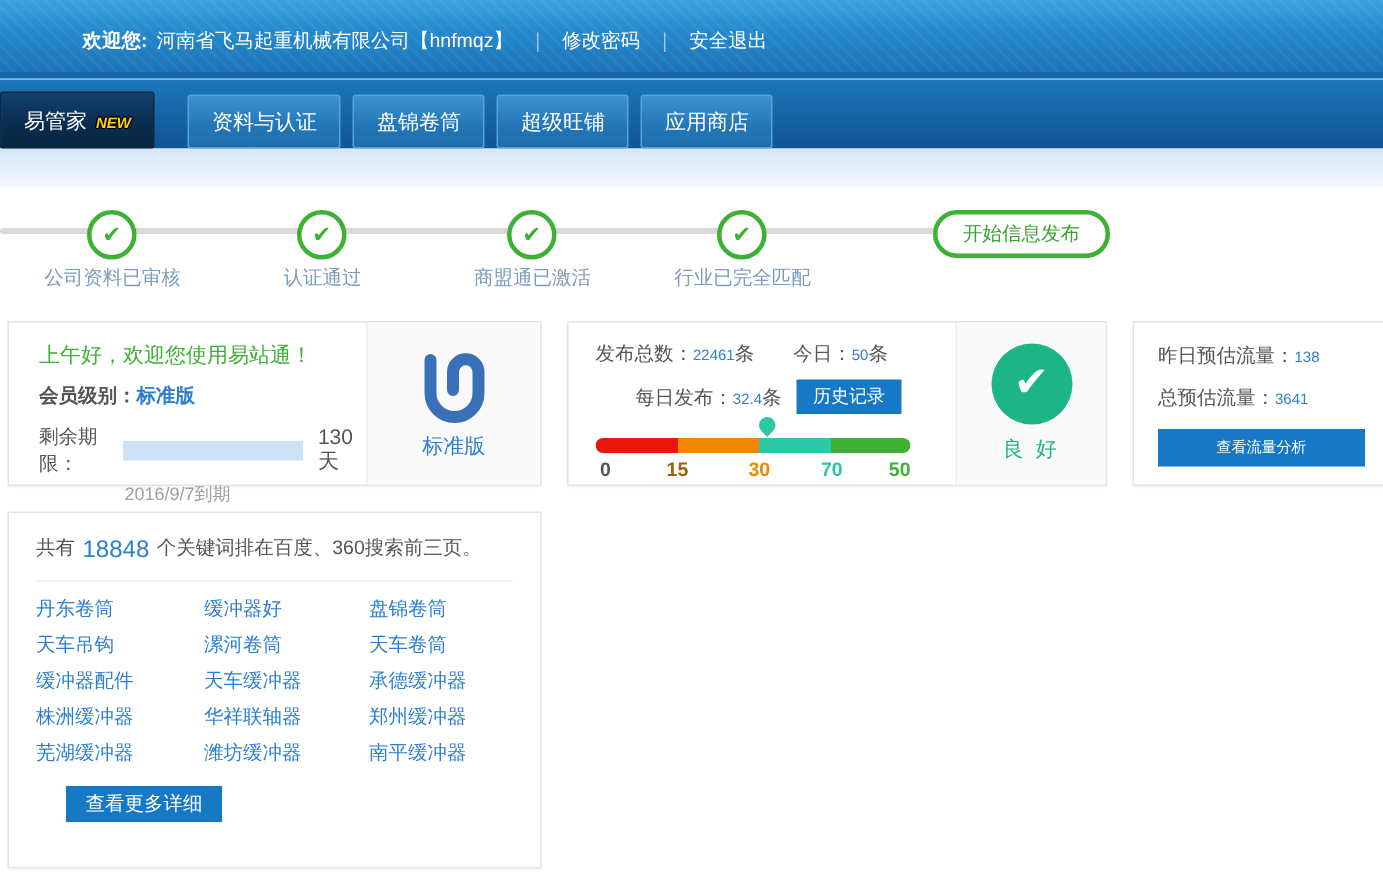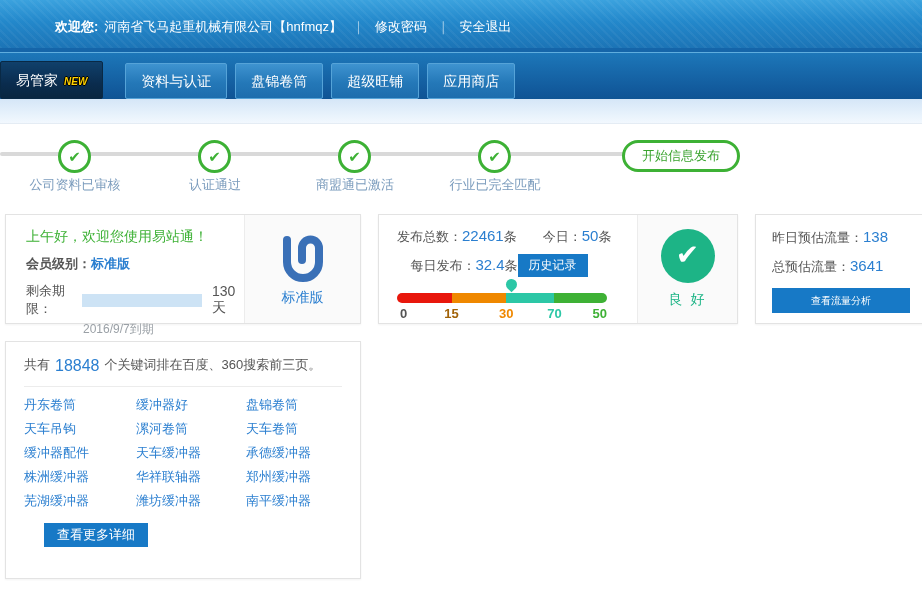--- a/index.html
+++ b/index.html
@@ -45,42 +45,42 @@
   .step-cta { position:absolute; left:622px; top:16px; height:32px; line-height:26px; padding:0 17px;
     background:#fff; border:3px solid #3db135; border-radius:17px; color:#3aa32e; font-size:13px; cursor:pointer; }
 
   
   .cards { position:relative; height:372px; }
   .card { position:absolute; background:#fff; border:1px solid #e3e3e3;
     box-shadow:0 1px 2px rgba(0,0,0,.05); }
   .side-panel { border-left:1px solid #ececec; background:#fafafa;
     display:flex; flex-direction:column; align-items:center; justify-content:center; }
   .blue { color:#2b7fd0; }
-  .num { color:#2b7fd0; font-size:15px; }
+  .num { color:#2b7fd0; font-size:10px; }
   .btn-blue { display:inline-block; background:#1779c6; color:#fff; text-align:center;
     cursor:pointer; border:none; }
 
   
   .card-welcome { left:5px; top:0; width:356px; height:110px; display:flex; }
   .cw-left { flex:1; padding:13px 0 0 20px; }
   .cw-greet { color:#3db135; font-size:14px; margin-bottom:9px; }
   .cw-level { margin-bottom:9px;font-weight:bold; }
   .cw-remain { display:flex; align-items:center; }
   .meter { width:140px; height:13px; background:#cde3f5; }
   .meter-fill { height:100%; background:#1779c6; }
   .cw-days { margin-left:10px; font-size:14px; color:#555; }
   .cw-expire { color:#9aa0a6; font-size:12px; margin:3px 0 0 57px; }
   .cw-right { width:116px; }
   .plan-name { color:#2b7fd0; font-size:14px; margin-top:5px; }
 
   
   .card-publish { left:378px; top:0; width:360px; height:110px; display:flex; }
   .cp-left { flex:1; padding:12px 18px 0 18px; }
   .cp-row1 { display:flex; gap:26px; margin-bottom:8px; }
-  .cp-row2 { display:flex; align-items:center; justify-content:center; margin-right:18px; }
+  .cp-row2 { display:flex; align-items:center; justify-content:flex-end; margin-right:18px;gap:10px; }
   .btn-history { padding:3px 11px; font-size:12px; }
   .gauge { position:relative; width:210px; margin-top:16px; }
   .gauge-bar { display:flex; height:10px; border-radius:5px; overflow:hidden; }
   .gs-red { width:26%; background:#e8170c; }
   .gs-orange { width:26%; background:#ef8800; }
   .gs-teal { width:23%; background:#2cc7a6; }
   .gs-green { width:25%; background:#3eb135; }
   .gauge-pin { position:absolute; left:52%; top:-14px; width:11px; height:11px; background:#2cc7a6;
     border-radius:50% 50% 50% 0; transform:rotate(-45deg); }
   .gauge-ticks { position:relative; height:16px; margin-top:3px; font-weight:bold; font-size:13px; }

